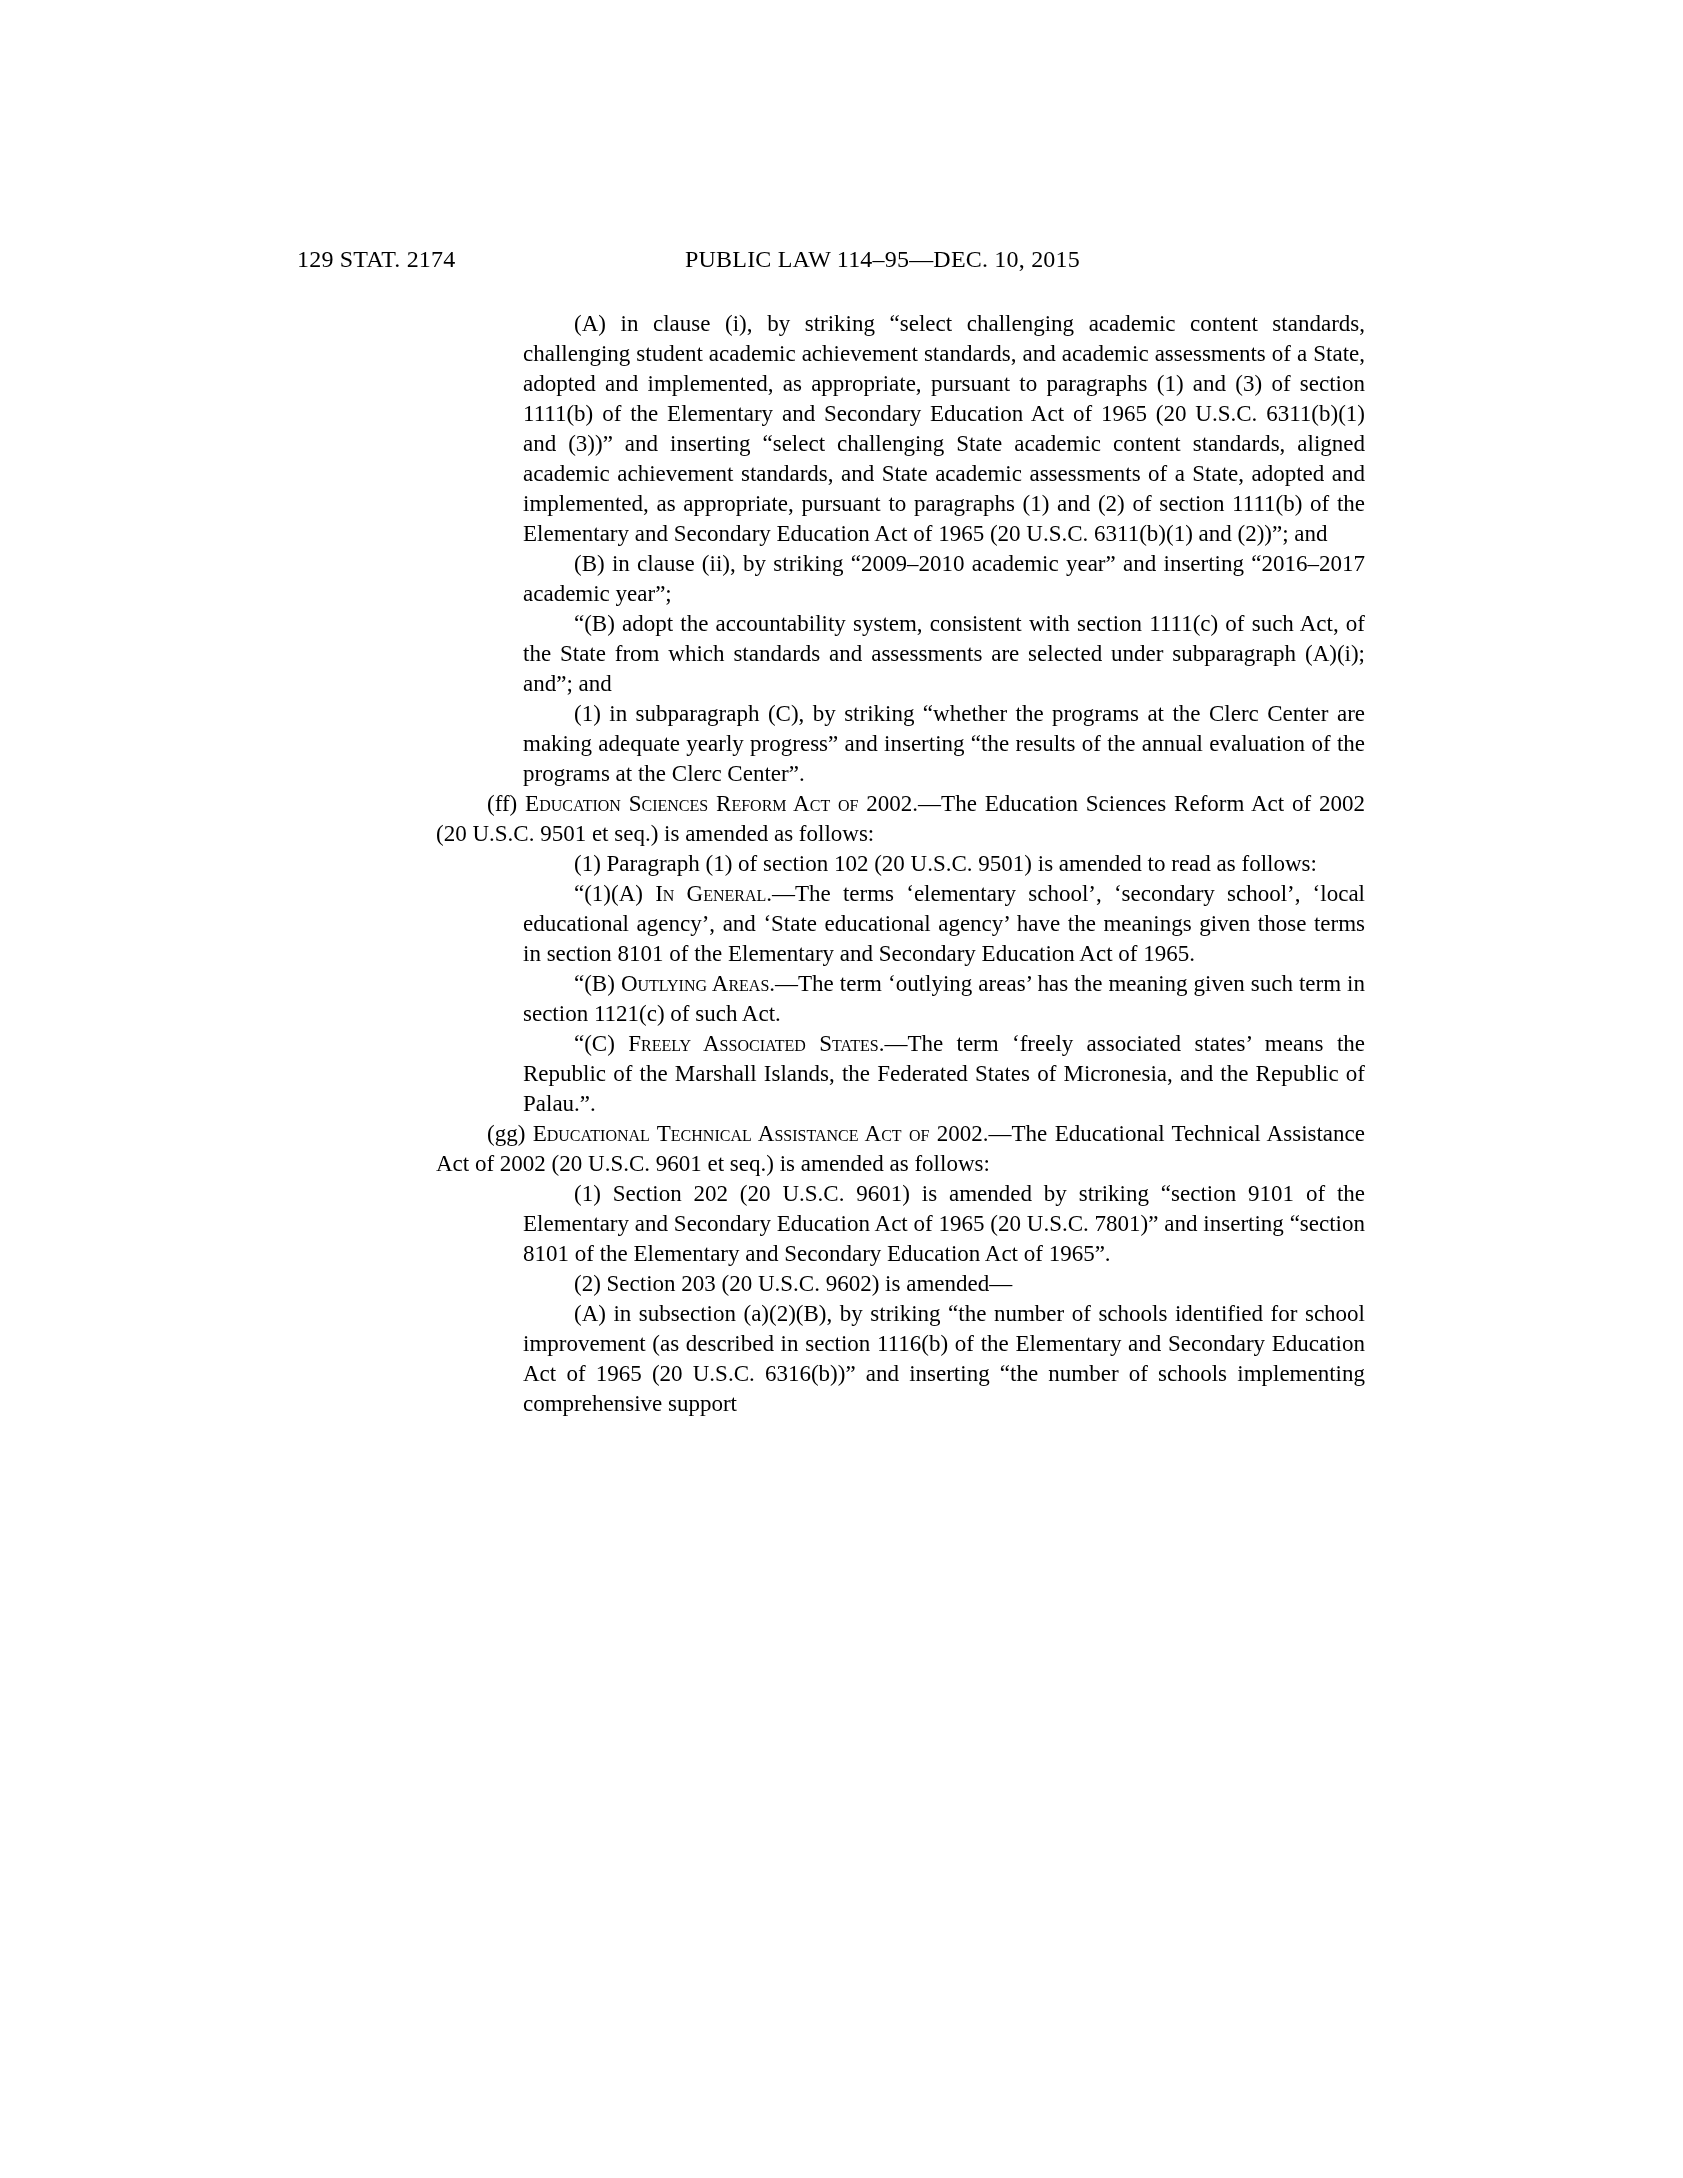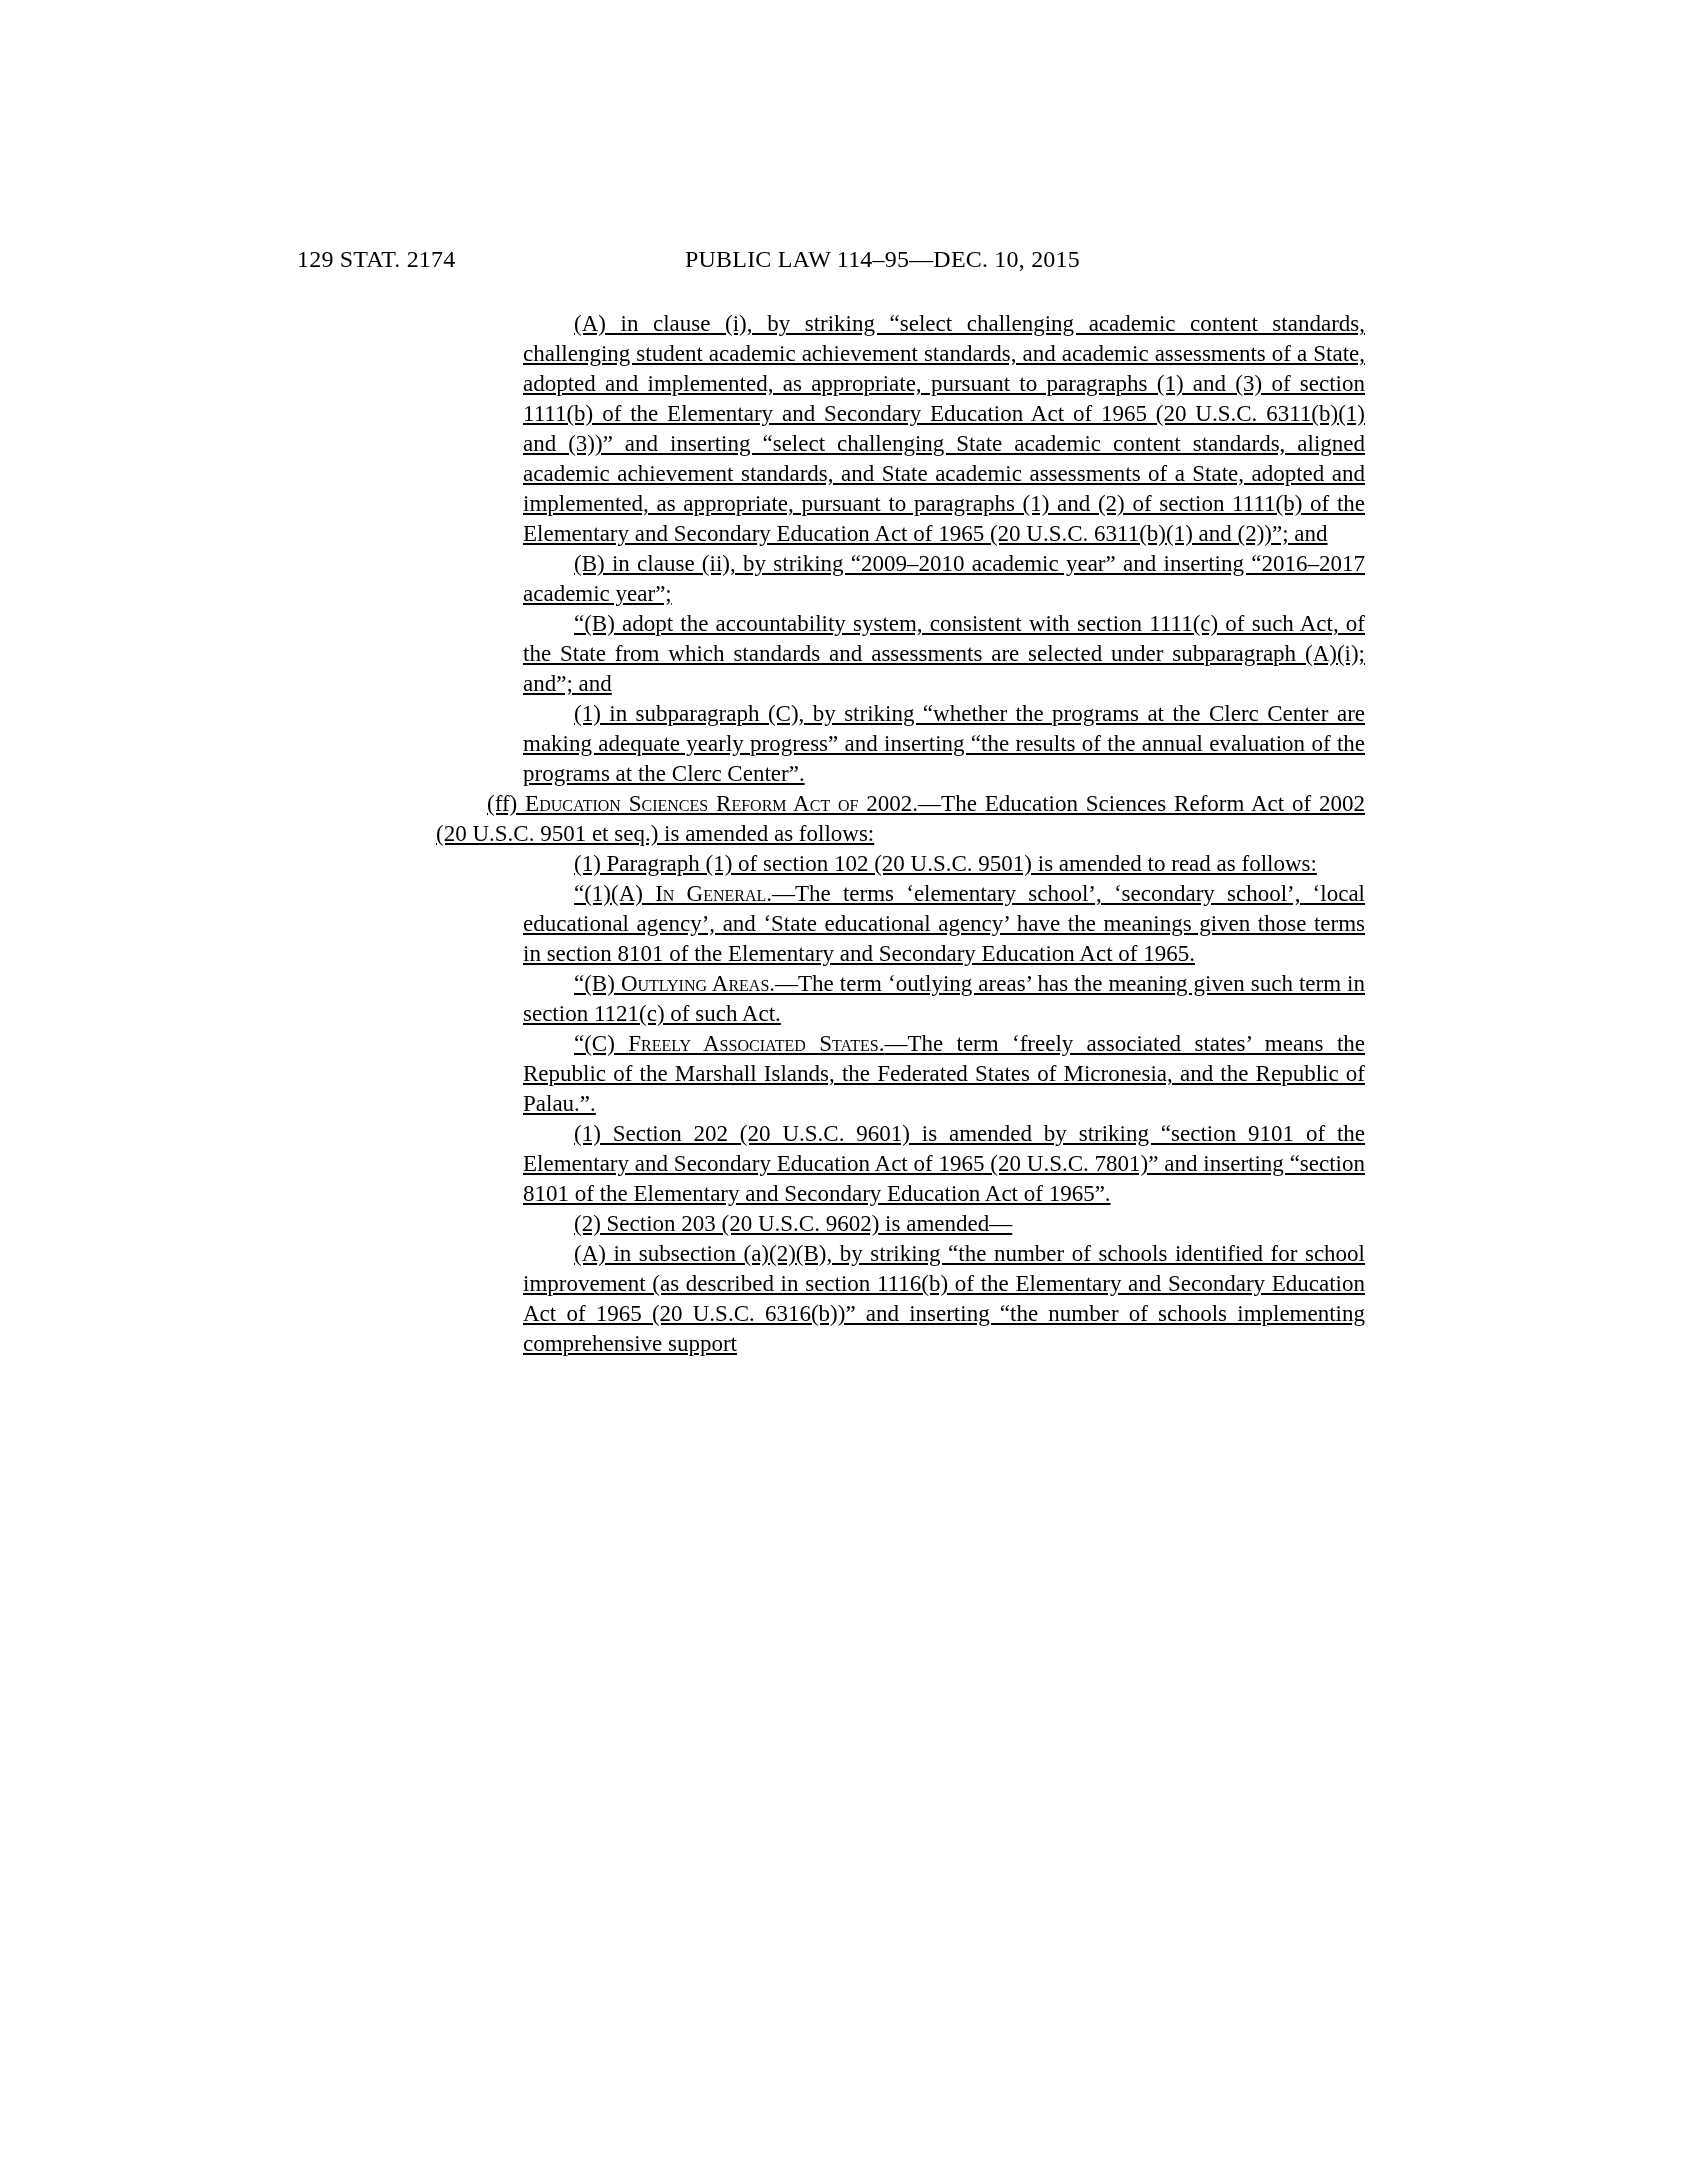--- a/index.html
+++ b/index.html
@@ -48,21 +48,20 @@
     top: 309px;
     width: 842px;
     font-size: 23px;
     line-height: 30px;
     text-align: justify;
     text-justify: inter-word;
   }
   p {
     margin: 0;
     text-indent: 0;
-    text-decoration: underline;
   }
   
   p.lvl-a {
     margin: 0;
     padding-left: 0;
     text-indent: 51px;
   }
   p.outdent {
     margin: 0;
     margin-left: -87px;
@@ -86,19 +85,20 @@
   <div class="body-col" id="body-col">
       <p id="p-A-clause-i" class="lvl-a">(A) in clause (i), by striking “select challenging academic content standards, challenging student academic achievement standards, and academic assessments of a State, adopted and implemented, as appropriate, pursuant to paragraphs (1) and (3) of section 1111(b) of the Elementary and Secondary Education Act of 1965 (20 U.S.C. 6311(b)(1) and (3))” and inserting “select challenging State academic content standards, aligned academic achievement standards, and State academic assessments of a State, adopted and implemented, as appropriate, pursuant to paragraphs (1) and (2) of section 1111(b) of the Elementary and Secondary Education Act of 1965 (20 U.S.C. 6311(b)(1) and (2))”; and</p>
       <p id="p-B-clause-ii" class="lvl-a">(B) in clause (ii), by striking “2009–2010 academic year” and inserting “2016–2017 academic year”;</p>
       <p id="p-B-adopt-accountability" class="lvl-a">“(B) adopt the accountability system, consistent with section 1111(c) of such Act, of the State from which standards and assessments are selected under subparagraph (A)(i); and”; and</p>
       <p id="p-3-subparagraph-C" class="lvl-a">(1) in subparagraph (C), by striking “whether the programs at the Clerc Center are making adequate yearly progress” and inserting “the results of the annual evaluation of the programs at the Clerc Center”.</p>
       <p id="p-ff-education-sciences" class="outdent"><span>(ff) </span><span class="sc">Education Sciences Reform Act of 2002.</span><span>—The Education Sciences Reform Act of 2002 (20 U.S.C. 9501 et seq.) is amended as follows:</span></p>
       <p id="p-1-paragraph-102" class="lvl-a">(1) Paragraph (1) of section 102 (20 U.S.C. 9501) is amended to read as follows:</p>
       <p id="p-1A-in-general" class="lvl-a"><span>“(1)(A) </span><span class="sc">In General.</span><span>—The terms ‘elementary school’, ‘secondary school’, ‘local educational agency’, and ‘State educational agency’ have the meanings given those terms in section 8101 of the Elementary and Secondary Education Act of 1965.</span></p>
       <p id="p-B-outlying-areas" class="lvl-a"><span>“(B) </span><span class="sc">Outlying Areas.</span><span>—The term ‘outlying areas’ has the meaning given such term in section 1121(c) of such Act.</span></p>
       <p id="p-C-freely-associated-states" class="lvl-a"><span>“(C) </span><span class="sc">Freely Associated States.</span><span>—The term ‘freely associated states’ means the Republic of the Marshall Islands, the Federated States of Micronesia, and the Republic of Palau.”.</span></p>
+      <p id="p-gg-educational-technical-assistance" class="outdent"><span>(gg) </span><span class="sc">Educational Technical Assistance Act of 2002.</span><span>—The Educational Technical Assistance Act of 2002 (20 U.S.C. 9601 et seq.) is amended as follows:</span></p>
       <p id="p-1-section-202" class="lvl-a">(1) Section 202 (20 U.S.C. 9601) is amended by striking “section 9101 of the Elementary and Secondary Education Act of 1965 (20 U.S.C. 7801)” and inserting “section 8101 of the Elementary and Secondary Education Act of 1965”.</p>
       <p id="p-2-section-203" class="lvl-a">(2) Section 203 (20 U.S.C. 9602) is amended—</p>
       <p id="p-A-subsection-a2B" class="lvl-a">(A) in subsection (a)(2)(B), by striking “the number of schools identified for school improvement (as described in section 1116(b) of the Elementary and Secondary Education Act of 1965 (20 U.S.C. 6316(b))” and inserting “the number of schools implementing comprehensive support</p>
     </div>
 
 </div>
 
 
 </body></html>

